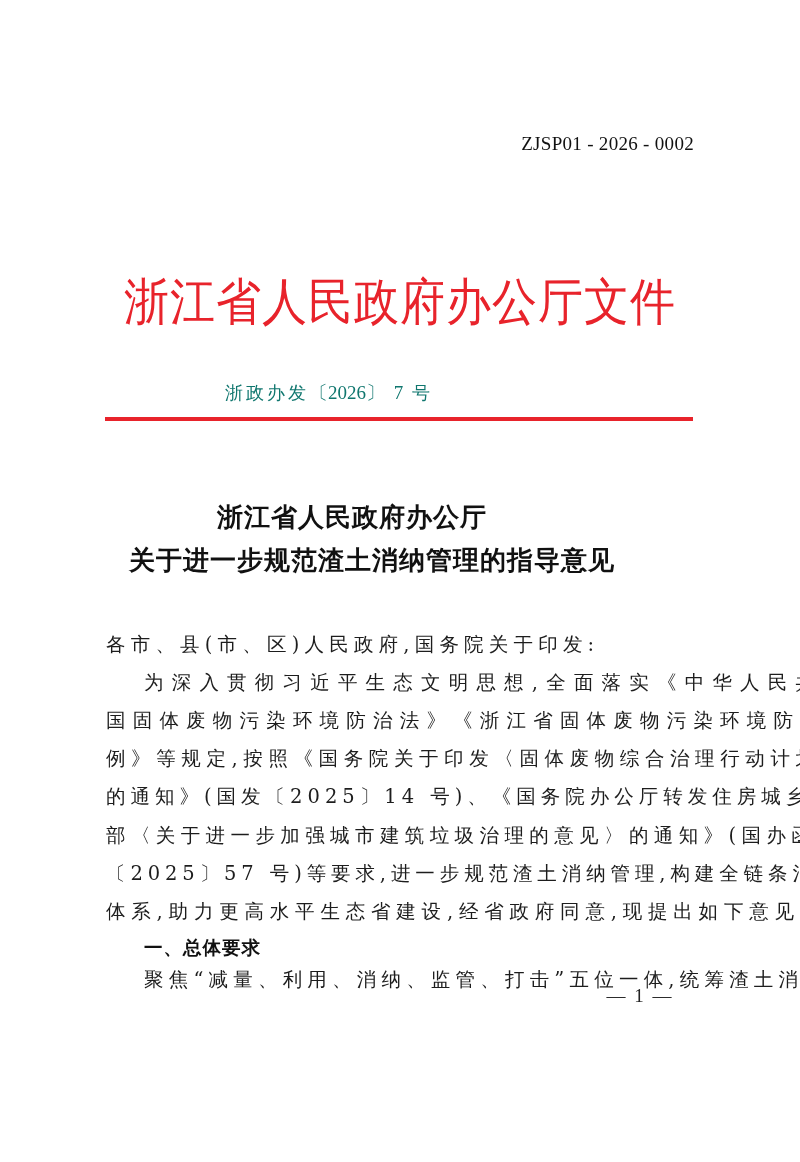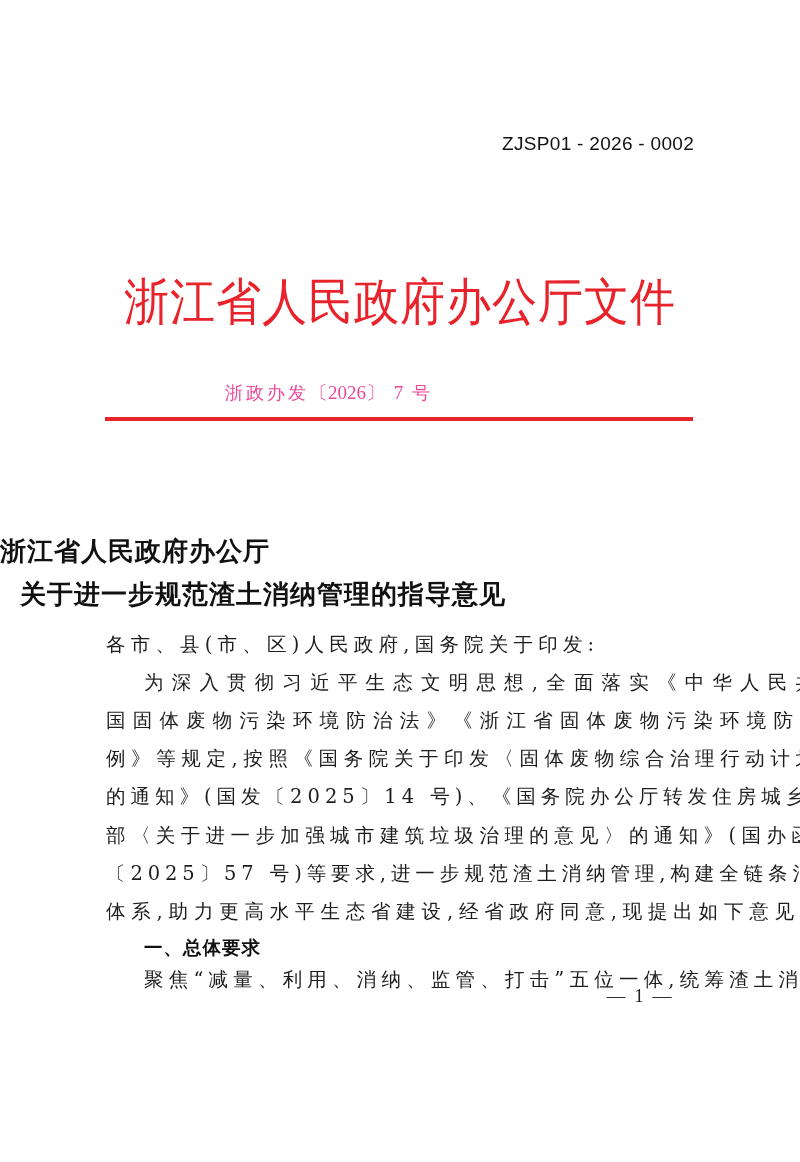--- a/index.html
+++ b/index.html
@@ -1,23 +1,23 @@
 <!DOCTYPE html>
 <html><head>
 <meta charset="utf-8">
 <style>
   html, body { margin: 0; padding: 0; background: #ffffff; }
   body { width: 800px; height: 1162px; position: relative; overflow: hidden; font-family: "DejaVu Serif", "Liberation Serif", serif; color: #1a1a1a; }
   .abs { position: absolute; }
-  #doc-code { top: 133px; right: 106px; font-family: Liberation Sans, sans-serif; font-size: 19px; letter-spacing: 0.3px; color: #111; }
+  #doc-code { top: 133px; right: 106px; font-family: Liberation Serif, serif; font-size: 19px; letter-spacing: 0.3px; color: #111; }
   #agency-header { top: 262px; left: 110px; width: 580px; text-align: center; font-family: "DejaVu Serif", serif; font-size: 45px; line-height: 80px; color: #e8232b; letter-spacing: 1px; white-space: nowrap; font-weight: normal; transform: scaleY(1.12); }
-  #doc-number { top: 380px; left: 0; width: 658px; text-align: center; font-size: 18px; color: #ec4899; letter-spacing: 3px; }
+  #doc-number { top: 380px; left: 0; width: 658px; text-align: center; font-size: 18px; color: #0f766e; letter-spacing: 3px; }
   #doc-number .num { font-family: "Liberation Serif", serif; font-size: 19px; letter-spacing: 0; }
   #red-rule { top: 417px; left: 105px; width: 588px; height: 4px; background: #e8232b; }
-  .title-line { left: 0; width: 704px; font-family: "DejaVu Serif", serif; font-weight: bold; font-size: 26px; color: #111; letter-spacing: 1px; margin-top: 34px; }
+  .title-line { left: 0; width: 704px; text-align: center; font-family: "DejaVu Serif", serif; font-weight: bold; font-size: 26px; color: #111; letter-spacing: 1px; }
   #title-1 { top: 500px; }
   #title-2 { top: 543px; padding-left: 20px; }
   .body-line { left: 106px; width: 590px; font-size: 19.5px; line-height: 38px; color: #1d1d1d; white-space: nowrap; letter-spacing: 6.2px; font-family: "DejaVu Serif", serif; }
   .body-line.indent { left: 144px; width: 552px; }
   .heading-line { left: 144px; font-family: "DejaVu Sans", sans-serif; font-weight: bold; font-size: 18.5px; color: #111; letter-spacing: 1px; white-space: nowrap; }
   #page-number { top: 985px; left: 580px; width: 120px; text-align: center; font-family: "Liberation Serif", serif; font-size: 19px; color: #222; letter-spacing: 2px; }
 </style>
 </head>
 <body>
 

